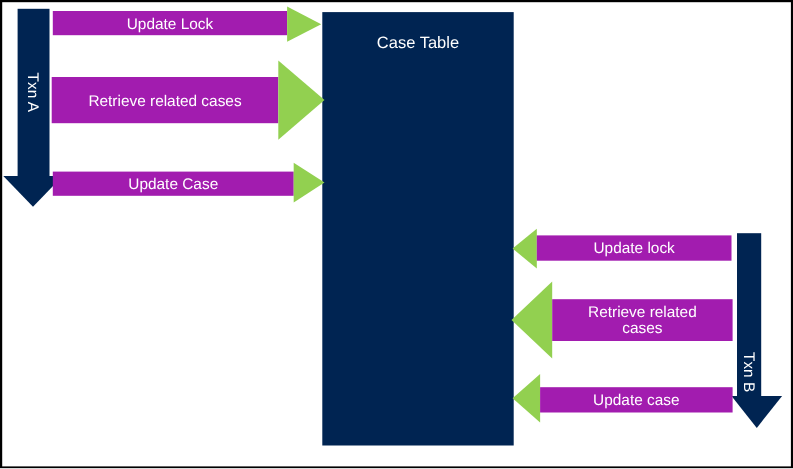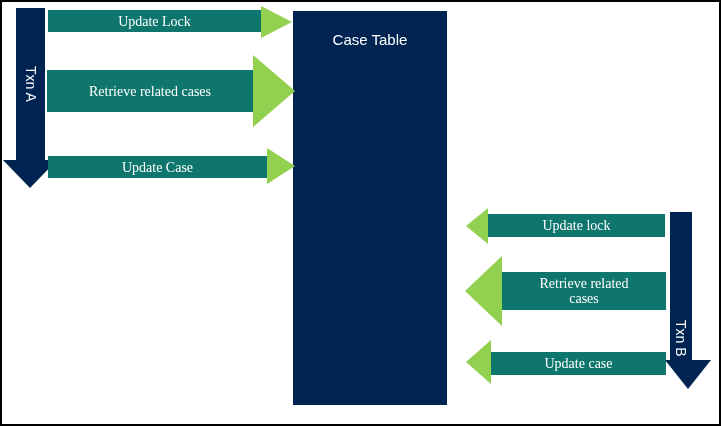--- a/index.html
+++ b/index.html
@@ -34,25 +34,24 @@
     border-right:27px solid transparent;
     border-top:28px solid #002452;
   }
   .tri-down-b{
     border-left:23px solid transparent;
     border-right:23px solid transparent;
     border-top:29px solid #002452;
   }
   
   .arrow-body{
-    background:#0f766e;
+    background:#a21caf;
     display:flex;align-items:center;justify-content:center;
     color:#ffffff;font-size:14px;line-height:15px;text-align:center;
     z-index:3;
-    font-family:Liberation Serif, serif;
   }
   .head-right{
     border-top:16px solid transparent;
     border-bottom:16px solid transparent;
     border-left:31px solid #92D050;
     z-index:3;
   }
   .head-right.big{
     border-top-width:36px;border-bottom-width:36px;border-left-width:42px;
   }
@@ -86,21 +85,21 @@
 </head>
 <body>
 
 <div class="canvas">
 
   <div class="abs txn-shaft" style="left:16px;top:8px;width:29px;height:152px;">
     <span class="vlabel">Txn A</span>
   </div>
   <div class="abs tri tri-down-a" style="left:3px;top:160px;"></div>
 
-  <div class="abs case-table" style="left:293px;top:11px;width:154px;height:394px;">
+  <div class="abs case-table" style="left:293px;top:11px;width:174px;height:394px;">
     <span>Case Table</span>
   </div>
 
   <div class="abs arrow-body" style="left:48px;top:10px;width:213px;height:22px;">
     <span>Update Lock</span>
   </div>
   <div class="abs tri head-right" style="left:261px;top:6px;"></div>
 
   <div class="abs arrow-body" style="left:47px;top:70px;width:206px;height:42px;">
     <span>Retrieve related cases</span>

